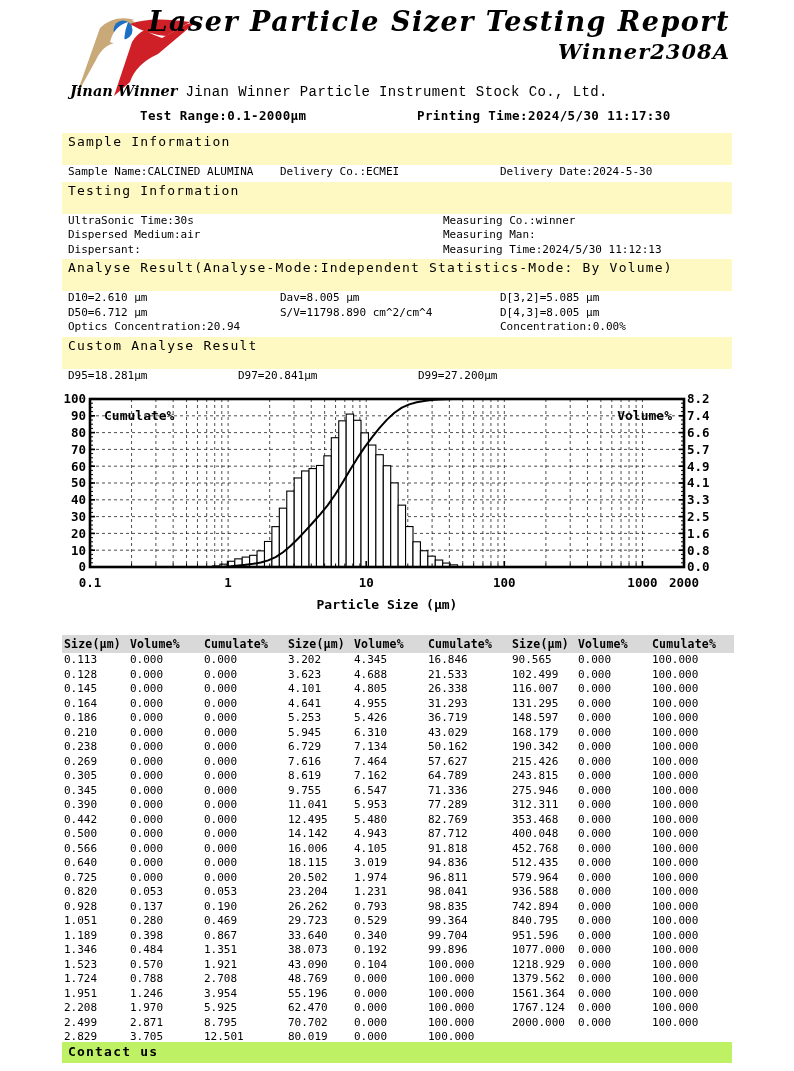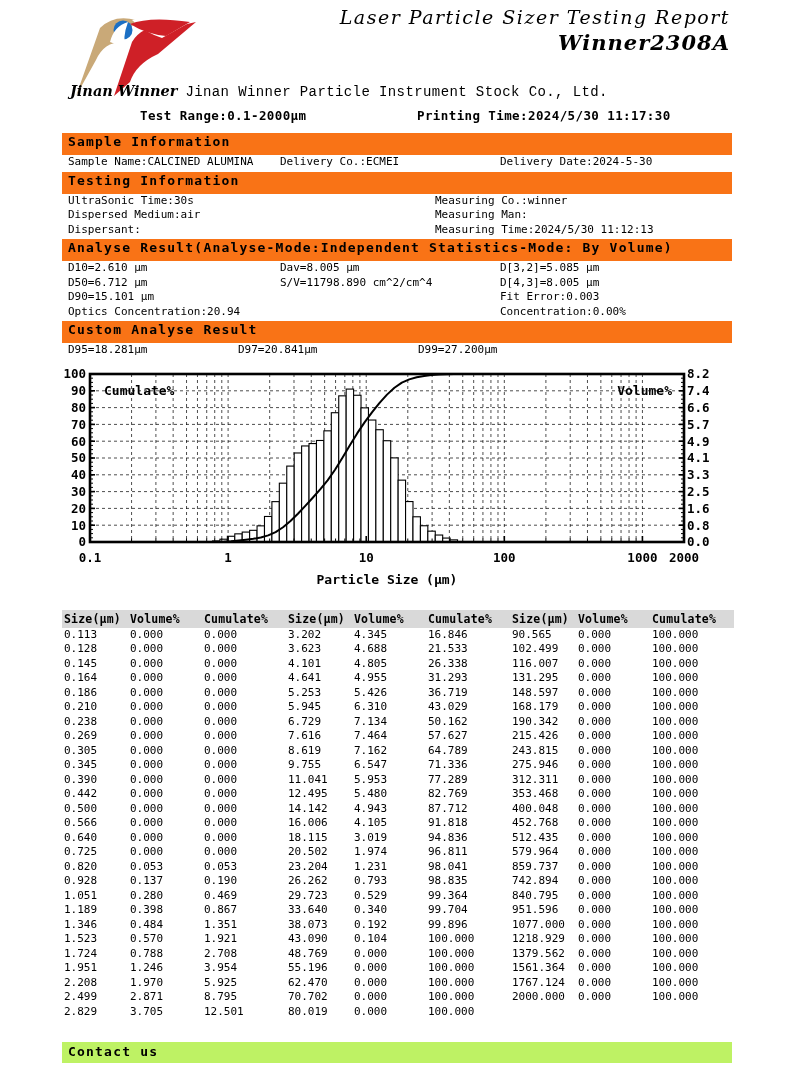--- a/index.html
+++ b/index.html
@@ -37,22 +37,22 @@
   }
   .title-block {
     position: absolute;
     right: 2px;
     top: 6px;
     text-align: right;
   }
   .title-main {
     font-family: "DejaVu Serif", "Liberation Serif", serif;
     font-style: italic;
-    font-weight: normal;
-    font-size: 19px;
+    font-weight: bold;
+    font-size: 27px;
     letter-spacing: 1.5px;
     white-space: nowrap;
   }
   .title-sub {
     font-family: "DejaVu Serif", "Liberation Serif", serif;
     font-style: italic;
     font-weight: bold;
     font-size: 21px;
     letter-spacing: 1px;
     margin-top: 2px;
@@ -84,40 +84,40 @@
     height: 26px;
     font-size: 12.5px;
     font-weight: bold;
     letter-spacing: 0.4px;
   }
   .run-line .rl-test { position: absolute; left: 78px; top: 3px; white-space: nowrap; }
   .run-line .rl-print { position: absolute; left: 355px; top: 3px; white-space: nowrap; }
 
   
   .sec-bar {
-    background: #f97316;
+    background: #fef9c3;
     font-size: 13px;
-    font-weight: bold;
+    font-weight: normal;
     letter-spacing: 1.2px;
-    padding: 1px 4px 6px 6px;
+    padding: 1px 4px 16px 6px;
     line-height: 15px;
     margin-top: 2px;
   }
   .rows { padding-left: 6px; }
   .row {
     position: relative;
     height: 14.5px;
     font-size: 11px;
     line-height: 14.5px;
     white-space: nowrap;
   }
   .c1 { position: absolute; left: 0px; }
   .c2 { position: absolute; left: 212px; }
   .c3 { position: absolute; left: 432px; text-align: right; }
-  .c2b { position: absolute; left: 352px; padding-left: 15px; }
+  .c2b { position: absolute; left: 360px; padding-left: 15px; }
   .c3b { position: absolute; left: 432px; }
   .cust2 { position: absolute; left: 170px; }
   .cust3 { position: absolute; left: 350px; }
 
   
   .chart-area {
     position: relative;
     height: 230px;
     margin-top: 6px;
   }
@@ -229,24 +229,20 @@
   <div class="rows">
     <div class="row">
       <span class="c1">D10=2.610 μm</span>
       <span class="c2">Dav=8.005 μm</span>
       <span class="c3b">D[3,2]=5.085 μm</span>
     </div>
     <div class="row">
       <span class="c1">D50=6.712 μm</span>
       <span class="c2">S/V=11798.890 cm^2/cm^4</span>
       <span class="c3b">D[4,3]=8.005 μm</span>
-    </div>
-    <div class="row">
-      <span class="c1">D90=15.101 μm</span>
-      <span class="c3b">Fit Error:0.003</span>
     </div>
     <div class="row">
       <span class="c1">Optics Concentration:20.94</span>
       <span class="c3b">Concentration:0.00%</span>
     </div>
   </div>
 
   <div class="sec-bar">Custom Analyse Result</div>
   <div class="rows">
     <div class="row">
@@ -733,21 +729,21 @@
             <td>0.000</td>
             <td>100.000</td>
           </tr>
           <tr>
             <td class="pad-l">0.820</td>
             <td>0.053</td>
             <td>0.053</td>
             <td class="pad-l">23.204</td>
             <td>1.231</td>
             <td>98.041</td>
-            <td class="pad-l">859.737</td>
+            <td class="pad-l">936.588</td>
             <td>0.000</td>
             <td>100.000</td>
           </tr>
           <tr>
             <td class="pad-l">0.928</td>
             <td>0.137</td>
             <td>0.190</td>
             <td class="pad-l">26.262</td>
             <td>0.793</td>
             <td>98.835</td>

